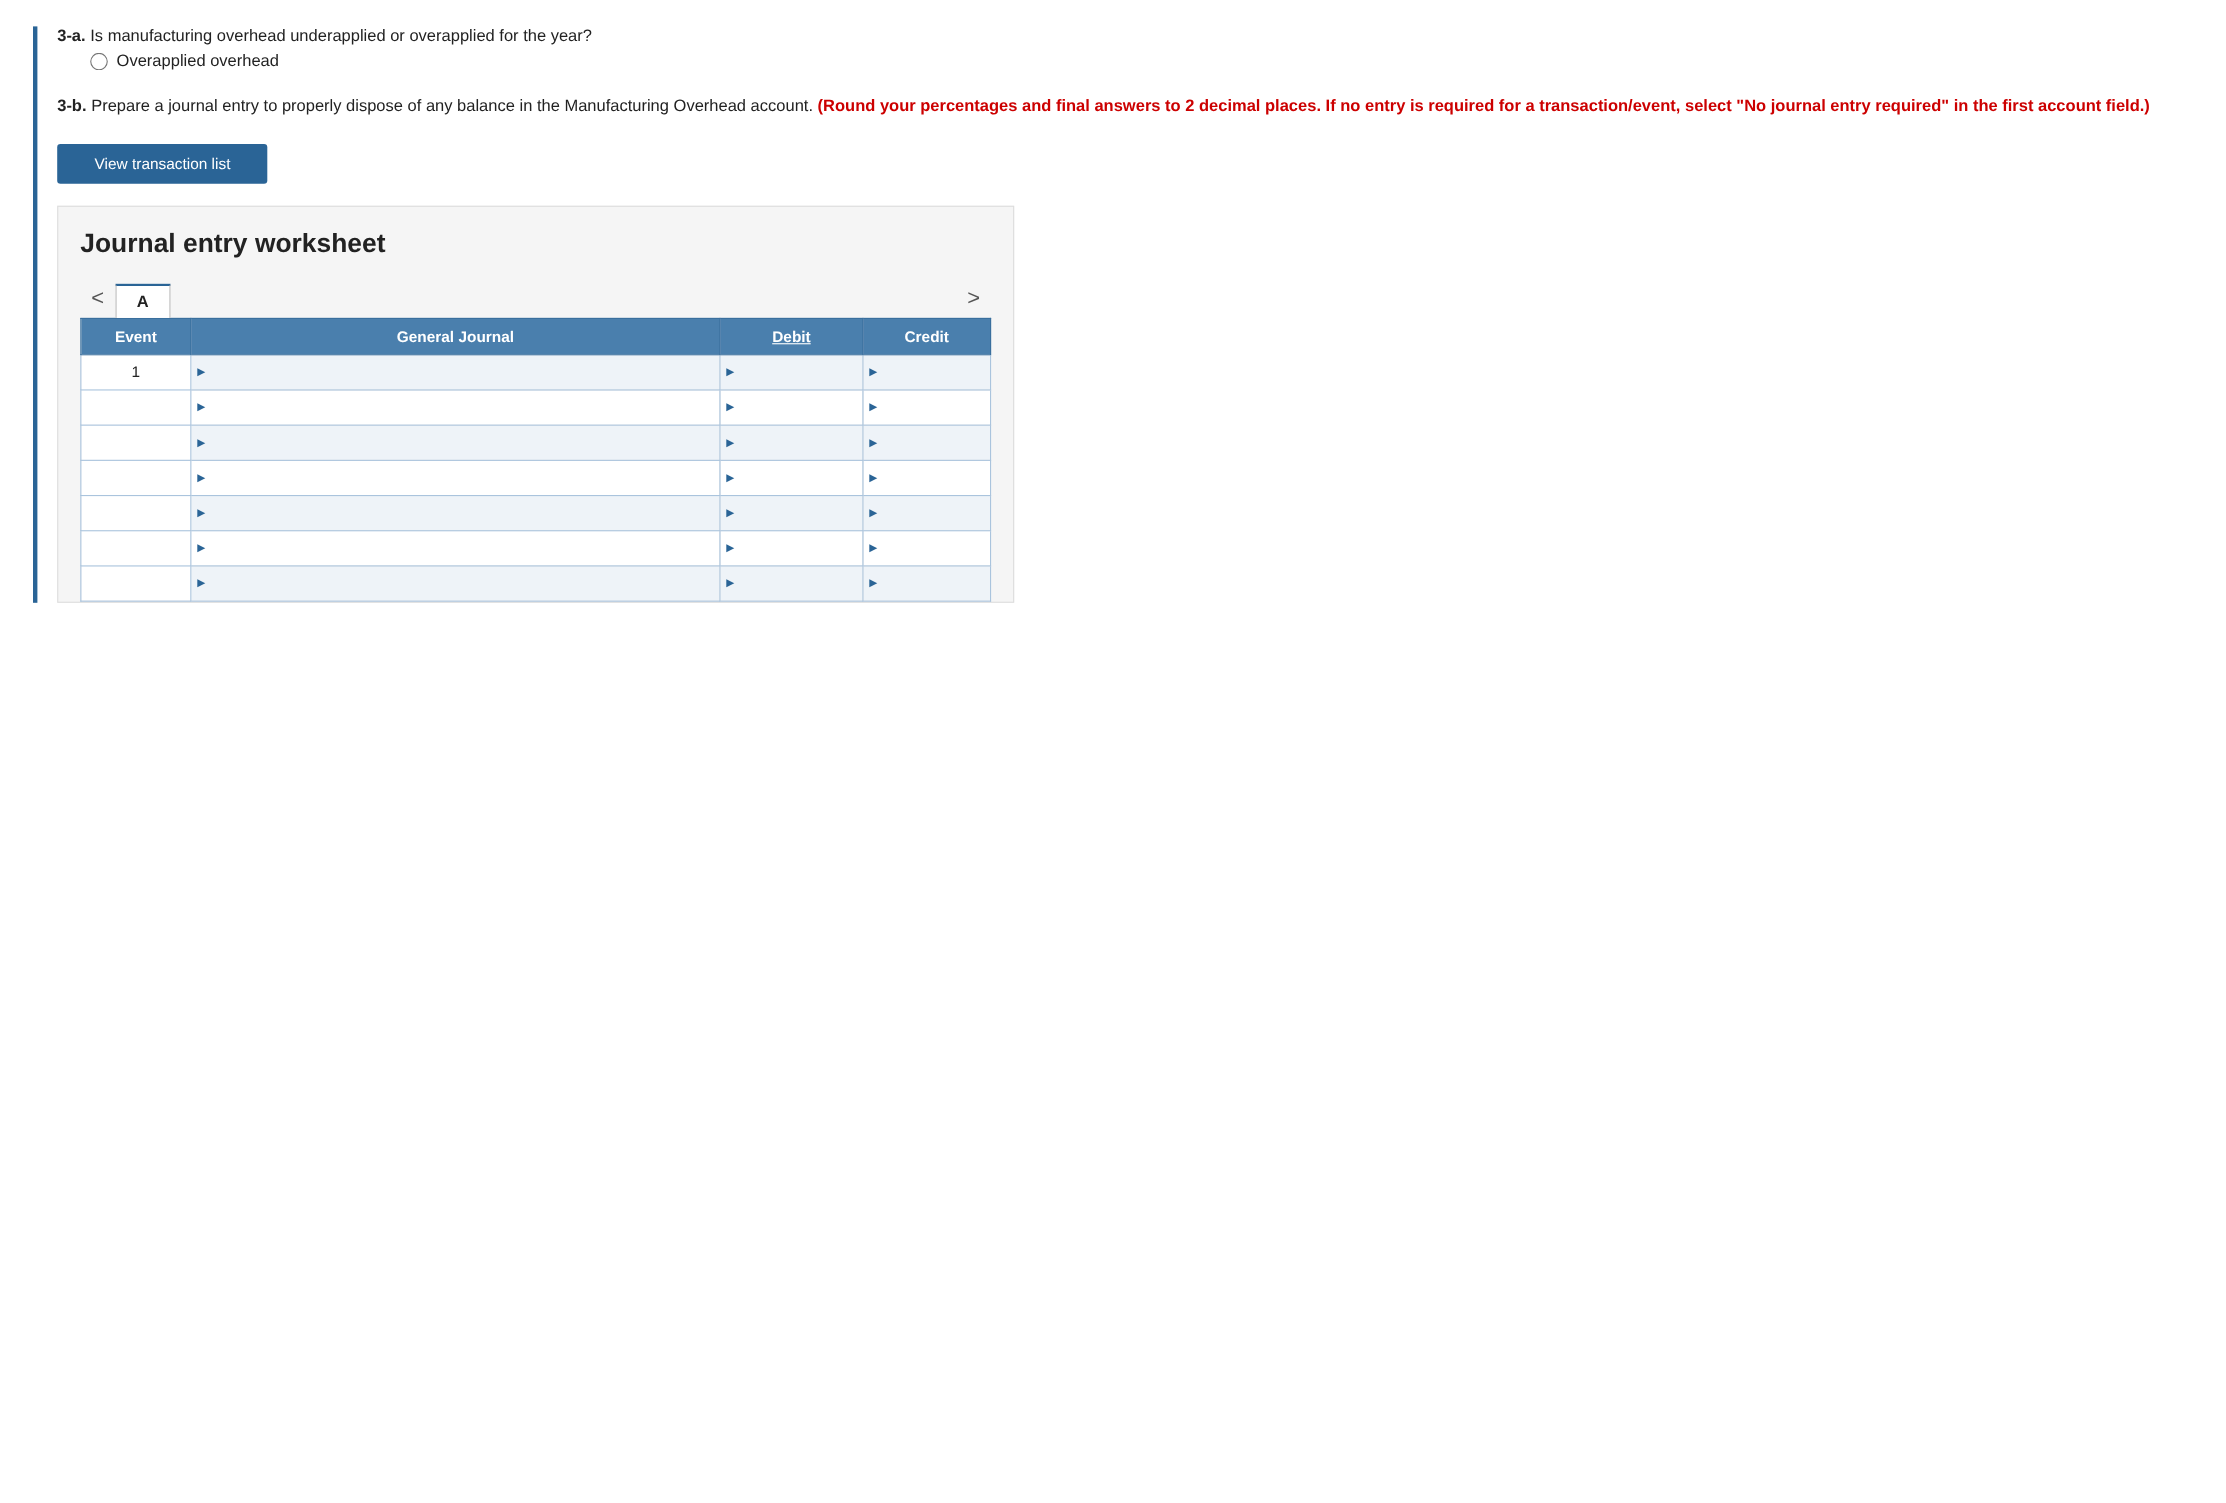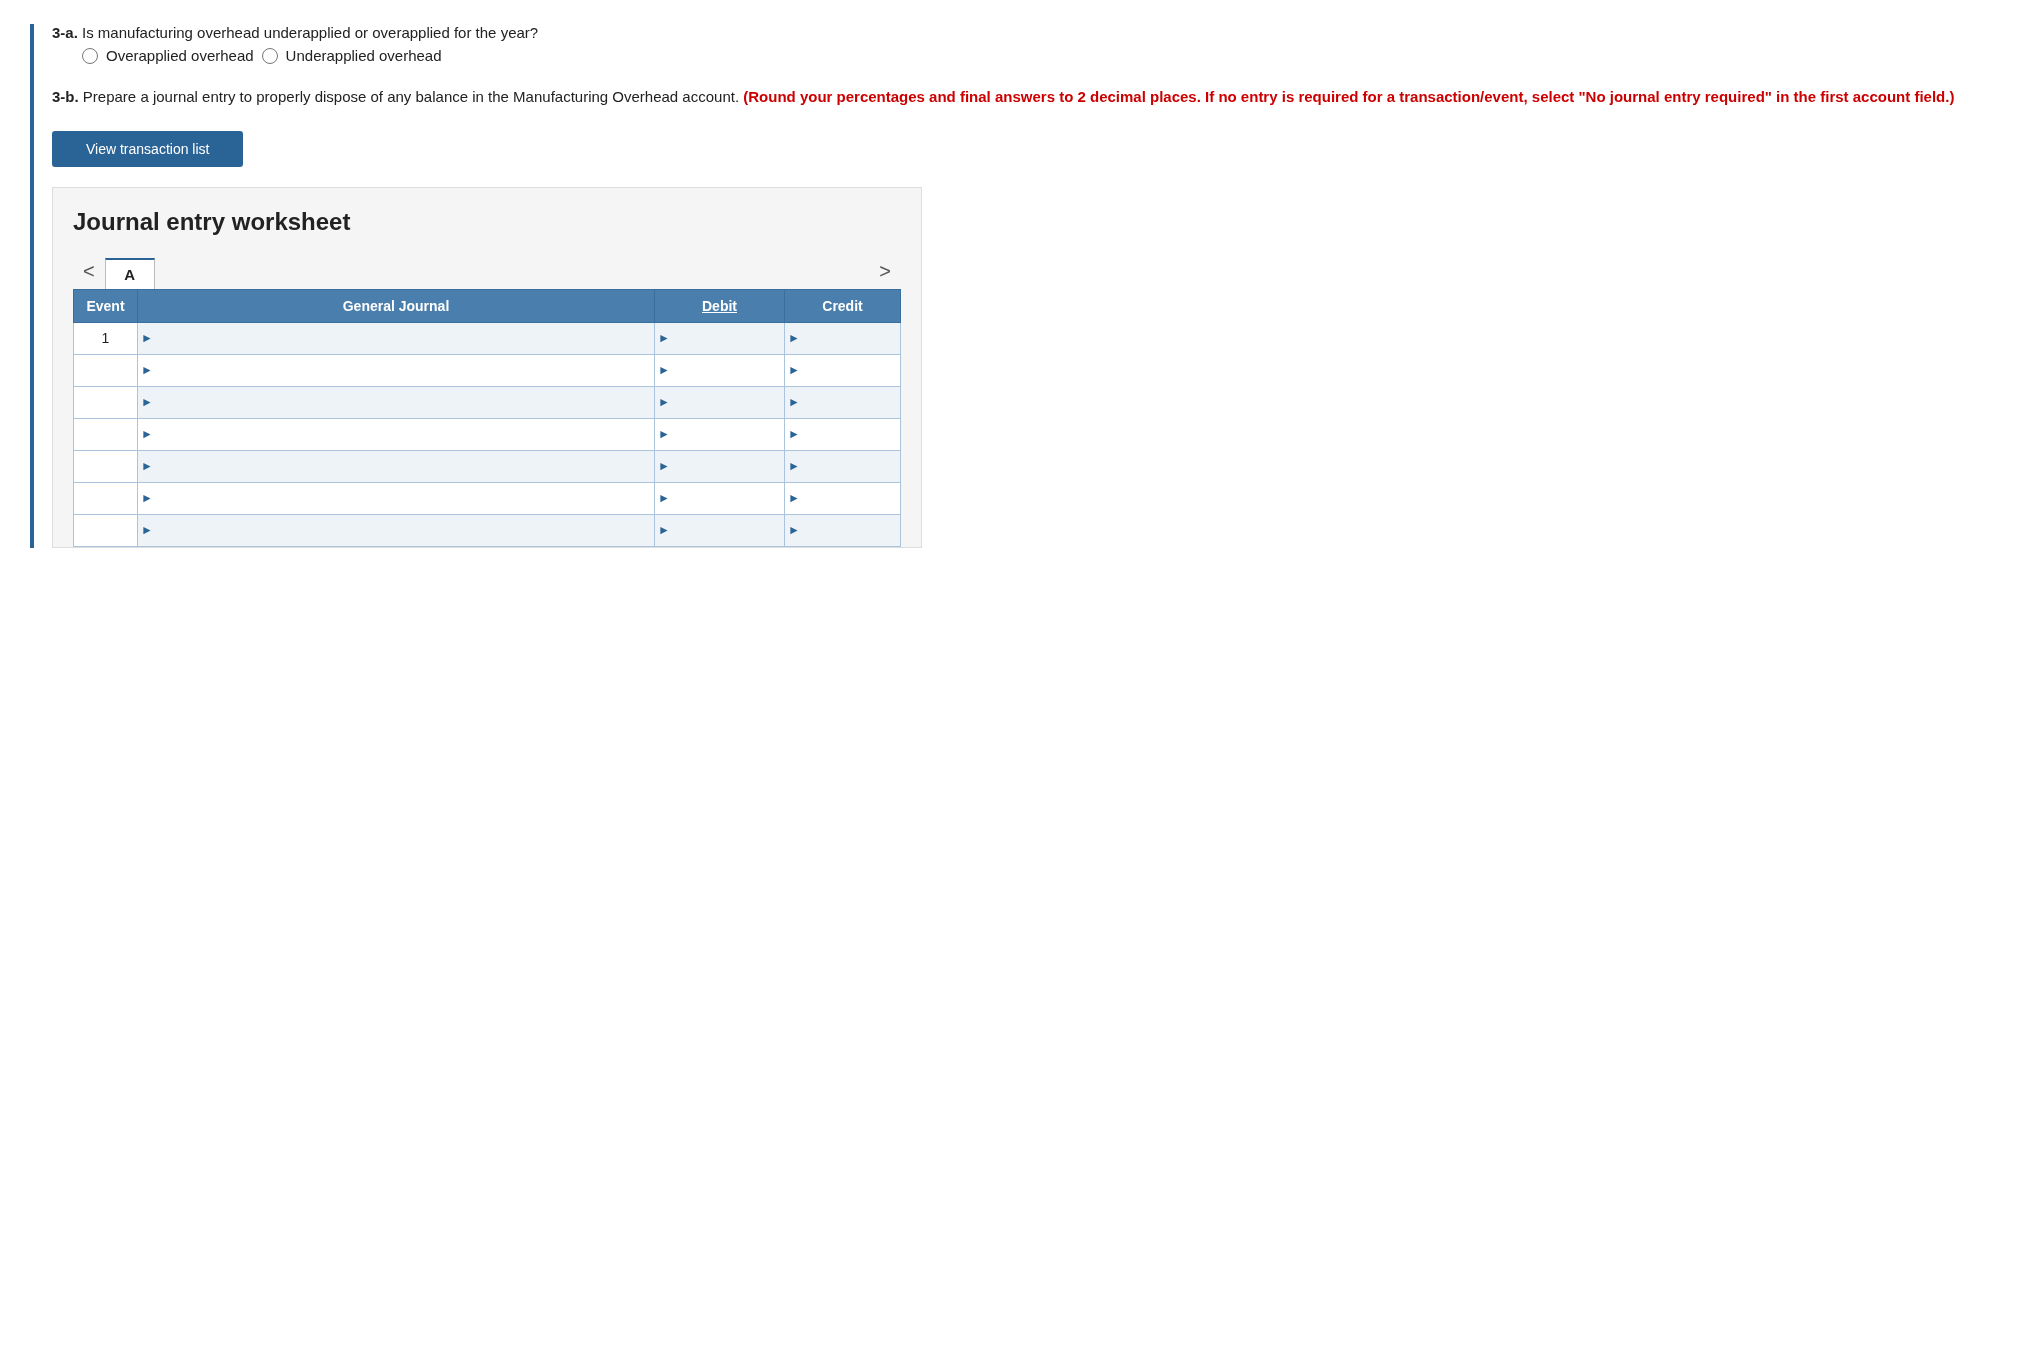--- a/index.html
+++ b/index.html
@@ -230,24 +230,20 @@
   <div class="question-3a">
     <div class="q-text">
       <span class="question-label">3-a.</span>
       <span>Is manufacturing overhead underapplied or overapplied for the year?</span>
     </div>
     <div class="radio-group">
       <label class="radio-option">
         <input type="radio" name="overhead_status" value="overapplied" style="">
         <span>Overapplied overhead</span>
       </label>
-      <label class="radio-option">
-        <input type="radio" name="overhead_status" value="underapplied" style="">
-        <span>Underapplied overhead</span>
-      </label>
     </div>
   </div>
 
   
   <div class="question-3b">
     <div class="q-text">
       <span class="question-label">3-b.</span>
       <span>Prepare a journal entry to properly dispose of any balance in the Manufacturing Overhead account.</span>
       <span class="red-bold"> (Round your percentages and final answers to 2 decimal places. If no entry is required for a transaction/event, select "No journal entry required" in the first account field.)</span>
     </div>
@@ -266,21 +262,21 @@
         <div class="tab-item active">A</div>
       </div>
       <button class="tab-nav-arrow tab-right-arrow">&gt;</button>
     </div>
 
 
 
     <table class="journal-table">
       <thead>
         <tr>
-          <th style="width:64px;margin-top:20px;">Event</th>
+          <th style="width:100px;margin-top:20px;">Event</th>
           <th class="general-journal">General Journal</th>
           <th style="width:130px;text-decoration:underline;">Debit</th>
           <th style="width:116px;">Credit</th>
         </tr>
       </thead>
       <tbody>
         <tr>
           <td class="event-cell">1</td>
           <td class="input-cell has-arrow">
             <span class="input-arrow">►</span>

